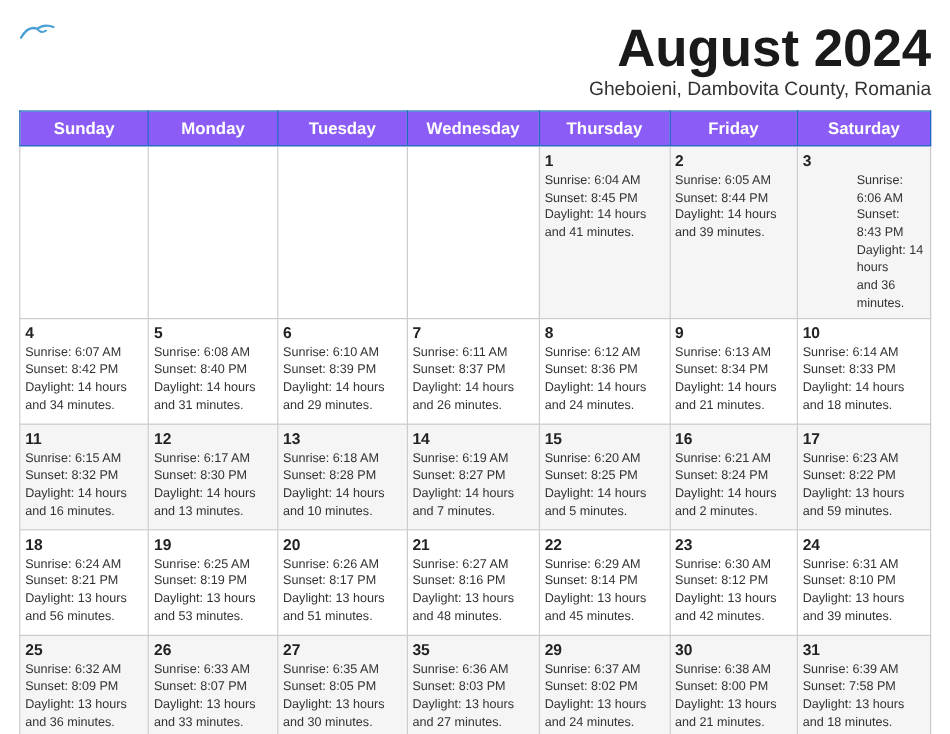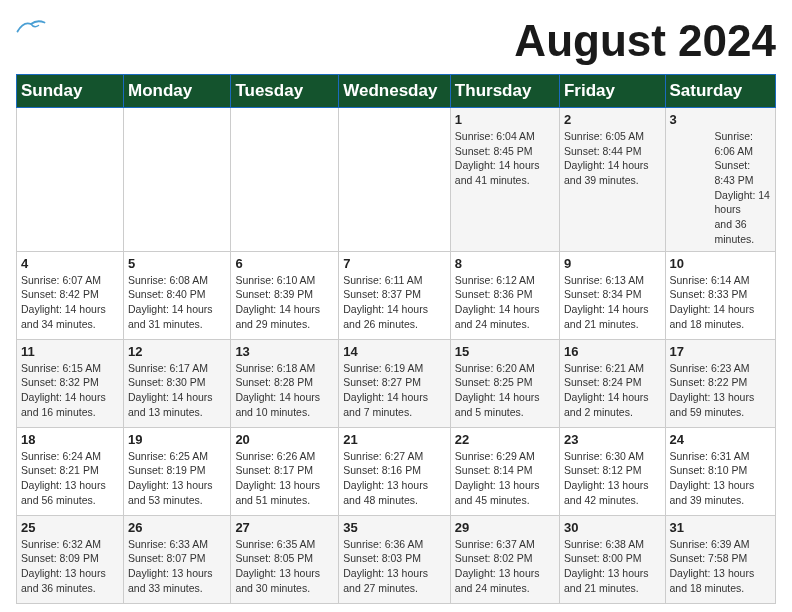--- a/index.html
+++ b/index.html
@@ -37,25 +37,25 @@
     .subtitle {
       font-size: 16px;
       color: #333;
     }
     .calendar {
       width: 100%;
       border-collapse: collapse;
       font-size: 11px;
     }
     .calendar thead th {
-      background-color: #14532d;
+      background-color: #8b5cf6;
       color: #fff;
       padding: 6px 4px;
-      text-align: left;
-      font-size: 17px;
+      text-align: center;
+      font-size: 14px;
       font-weight: bold;
       border: 1px solid #1a6abf;
     }
     .calendar tbody td {
       vertical-align: top;
       padding: 4px;
       border: 1px solid #ccc;
       width: 113px;
       height: 88px;
       background: #fff;
@@ -89,20 +89,21 @@
   <div class="logo">
     <div style="display:flex;align-items:center;gap:4px;">
       <svg class="logo-bird" viewBox="0 0 40 24">
         <path d="M2,18 Q10,4 20,8 Q28,2 38,6" stroke="#4a9fd4" stroke-width="2.5" fill="none" stroke-linecap="round"></path>
         <path d="M20,8 Q24,14 30,10" stroke="#4a9fd4" stroke-width="2" fill="none" stroke-linecap="round"></path>
       </svg>
     </div>
   </div>
   <div class="title-area">
     <div class="main-title">August 2024</div>
+    <div class="subtitle">Gheboieni, Dambovita County, Romania</div>
   </div>
 </div>
 
 <table class="calendar">
   <thead>
     <tr id="header-row">
         <th>Sunday</th>
         <th>Monday</th>
         <th>Tuesday</th>
         <th>Wednesday</th>

